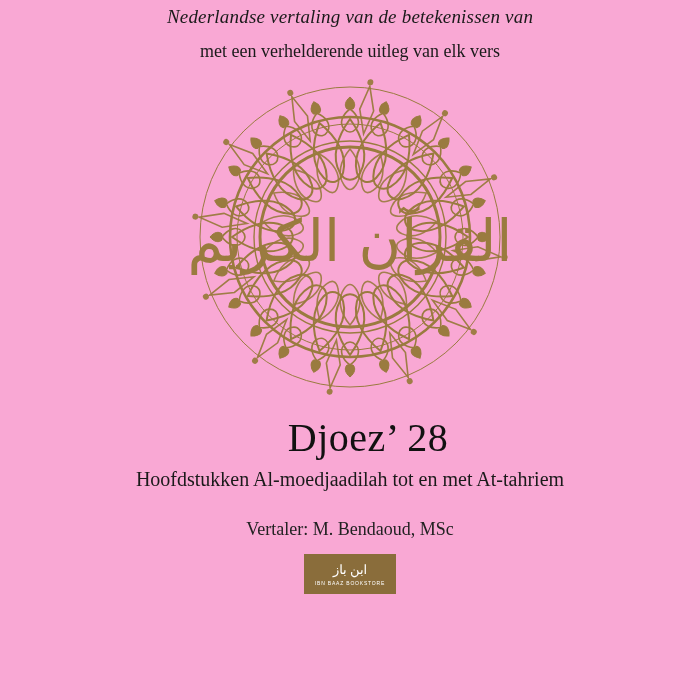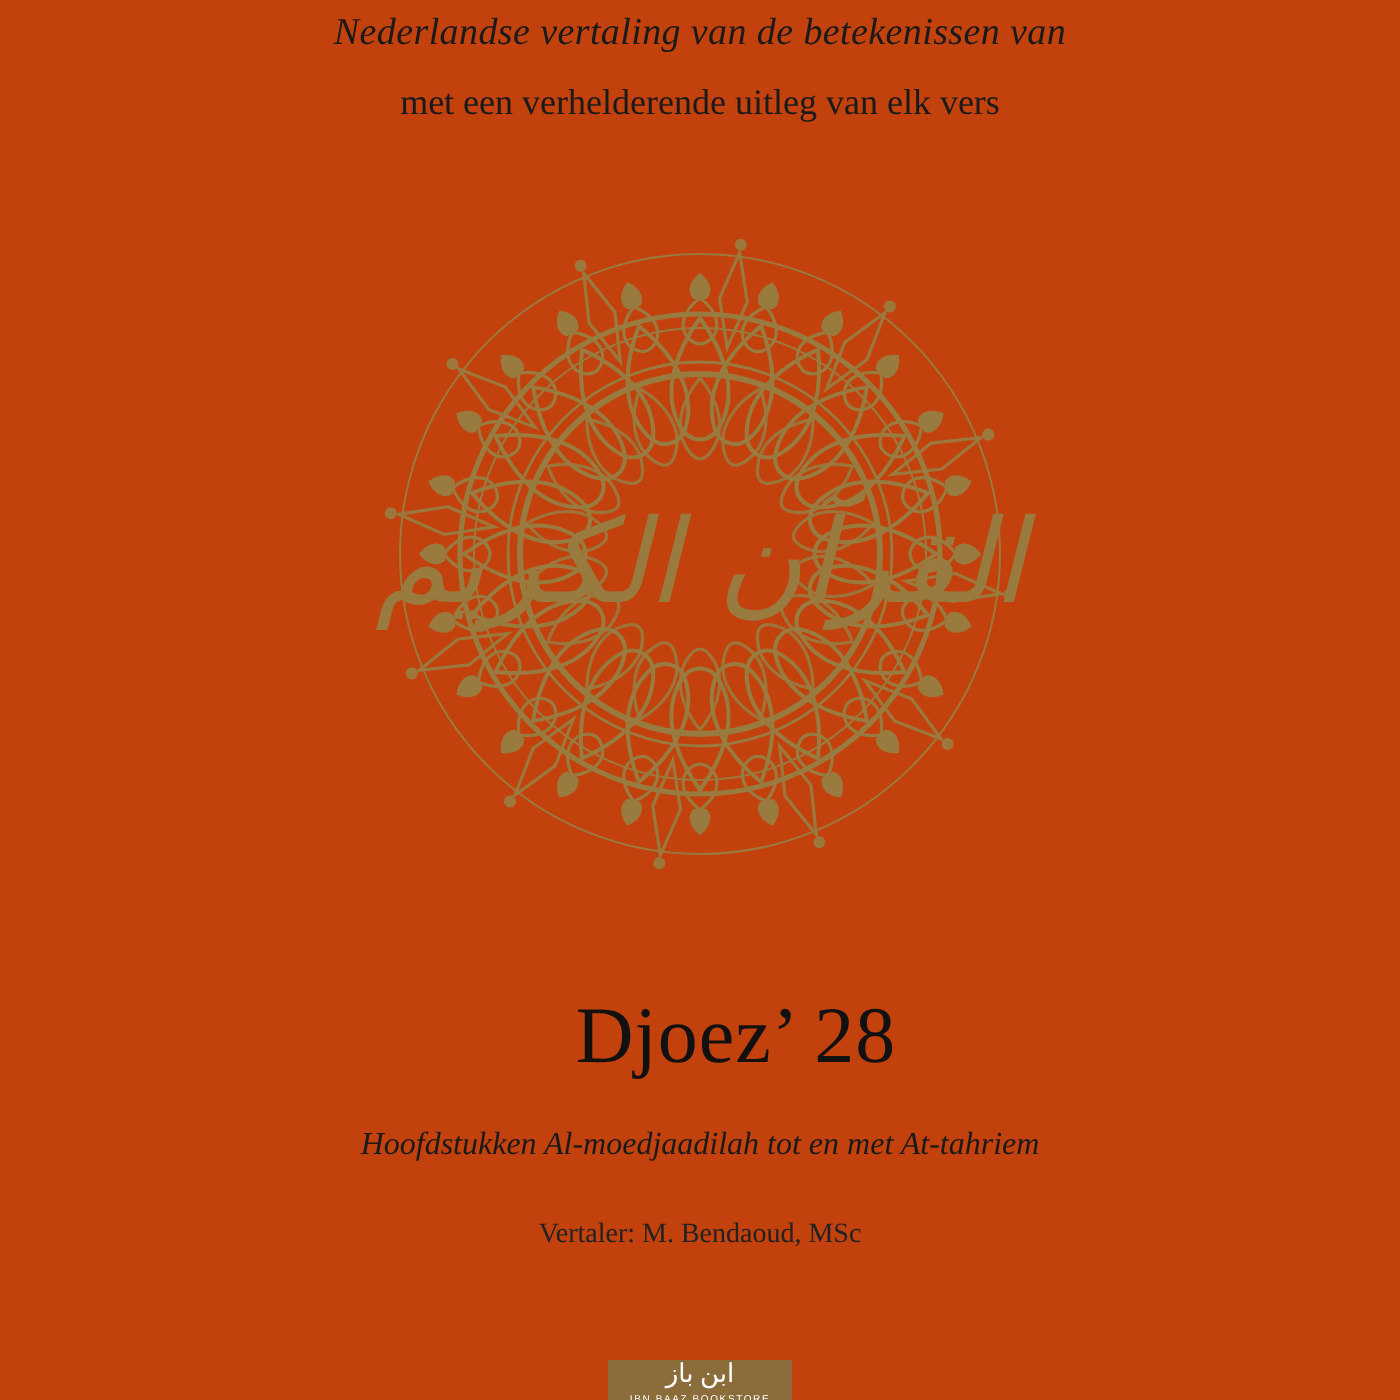--- a/index.html
+++ b/index.html
@@ -10,26 +10,25 @@
   body {
     width: 700px;
     height: 700px;
     overflow: hidden;
     font-family: "Liberation Serif", serif;
   }
   .cover {
     position: relative;
     width: 700px;
     height: 700px;
-    background: #c2410c;
+    background: #f9a8d4;
     box-sizing: border-box;
     display: flex;
     flex-direction: column;
     align-items: center;
-    gap: 40px;
   }
 
   
   .top-block {
     width: 100%;
     text-align: center;
     padding-top: 6px;
   }
   .subtitle-top {
     font-family: "Liberation Serif", serif;
@@ -58,21 +57,20 @@
 
   
   .ornament-wrap {
     position: relative;
     width: 430px;
     height: 330px;
     margin-top: 10px;
     display: flex;
     align-items: center;
     justify-content: center;
-    font-style: italic;
   }
   .ornament-wrap svg {
     display: block;
   }
 
   
   .lower-block {
     width: 100%;
     text-align: center;
     margin-top: 14px;
@@ -80,28 +78,27 @@
   .djoez {
     font-family: "Liberation Serif", serif;
     font-size: 40px;
     color: #111111;
     letter-spacing: 0.5px;
     line-height: 1.1;
     padding-left: 36px;
   }
   .chapters {
     font-family: "Liberation Serif", serif;
-    font-style: italic;
-    font-size: 16px;
+    font-size: 20px;
     color: #1a1a1a;
-    margin-top: 24px;
+    margin-top: 8px;
   }
   .translator {
     font-family: "Liberation Serif", serif;
-    font-size: 14px;
+    font-size: 18px;
     color: #222222;
     margin-top: 28px;
   }
 
   
   .publisher {
     margin-top: 14px;
     width: 92px;
     height: 40px;
     background: #8a6d3b;

